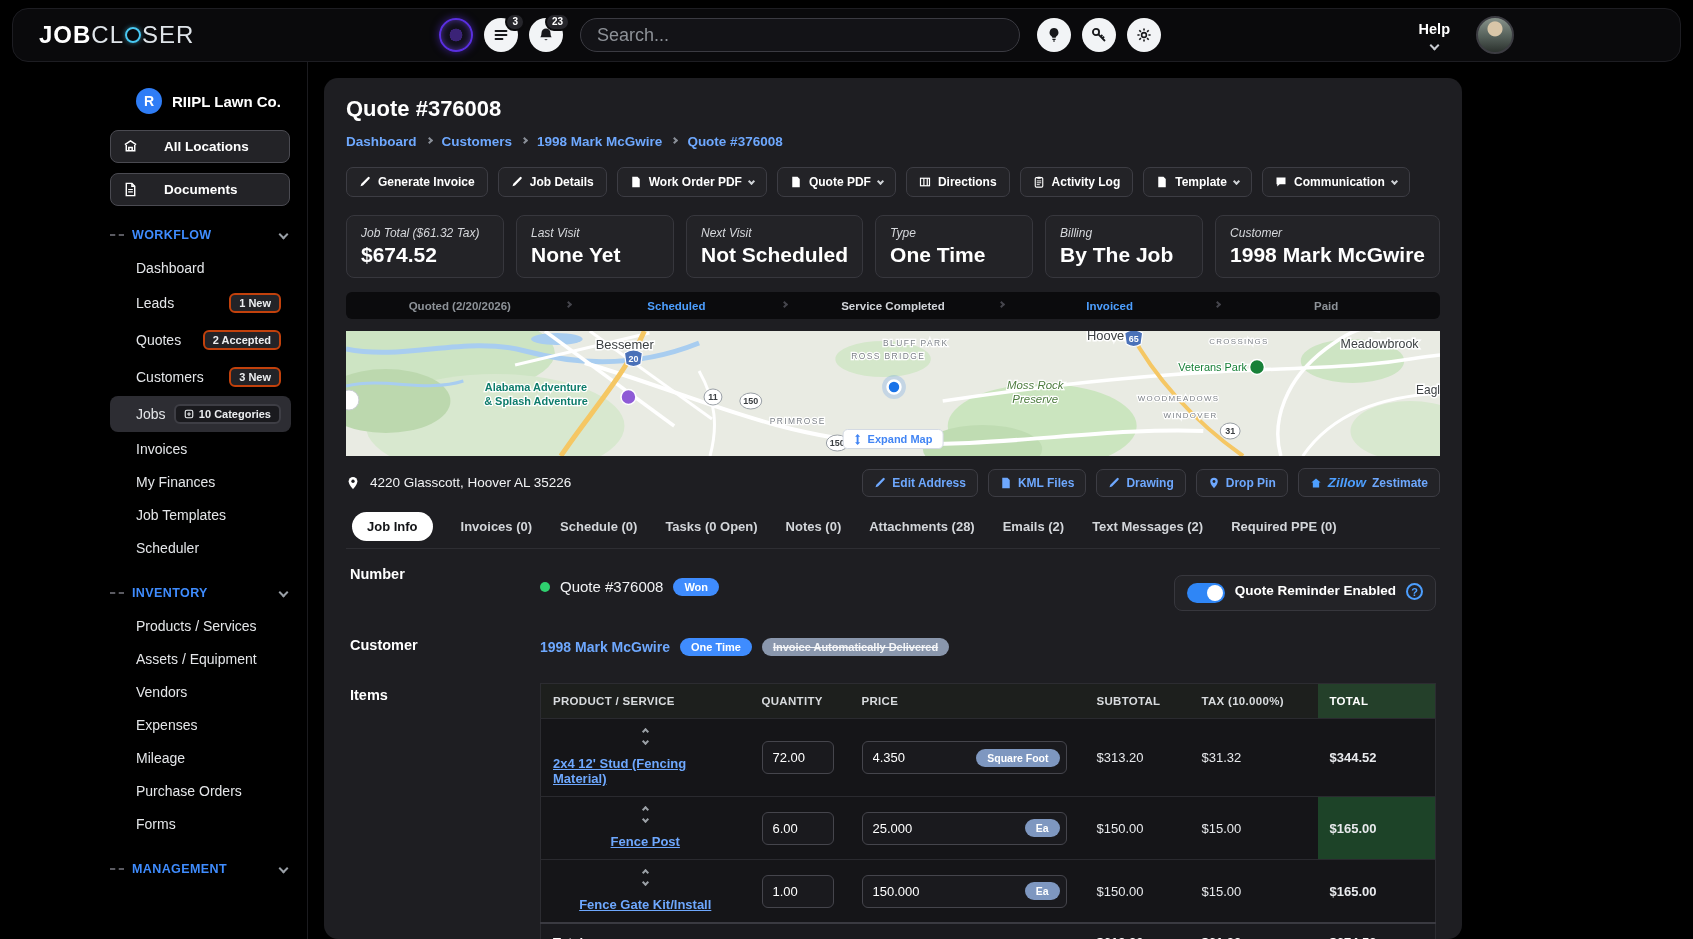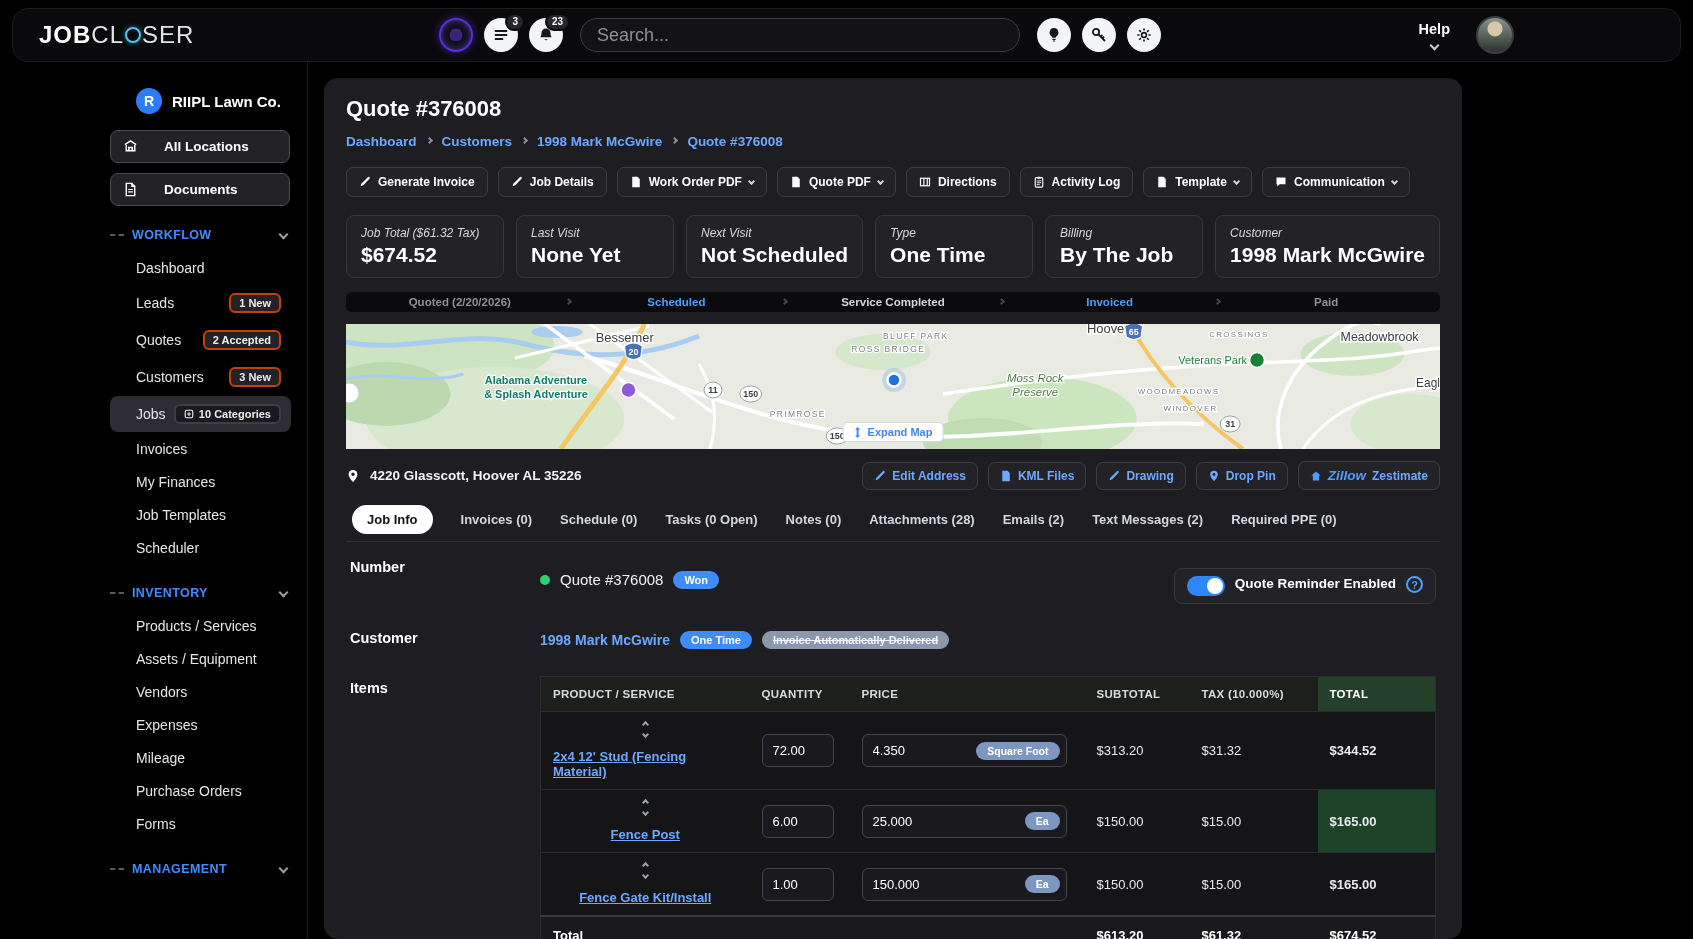--- a/index.html
+++ b/index.html
@@ -70,36 +70,36 @@
   .toolbar{display:flex;gap:10px;margin-top:18px;}
   .tbtn{display:flex;align-items:center;gap:7px;background:#232327;border:1px solid #3d3d44;border-radius:7px;color:#fff;font-size:12px;font-weight:bold;padding:7px 12px;white-space:nowrap;}
   .tbtn svg{width:12px;height:12px;flex:none;}
   .tbtn .chev{color:#cfd2d6;margin-top:-2px;}
 
   .stats{display:flex;gap:12px;margin-top:18px;}
   .stat{flex:1;background:#232327;border:1px solid #37373d;border-radius:8px;padding:10px 14px;}
   .stat-label{font-size:12px;font-style:italic;color:#d6d8dc;}
   .stat-value{font-size:21px;font-weight:800;color:#fff;margin-top:3px;white-space:nowrap;}
 
-  .pipeline{display:flex;align-items:center;margin-top:14px;background:#0b0b0d;border-radius:6px;height:20px;padding:0 8px;}
+  .pipeline{display:flex;align-items:center;margin-top:14px;background:#0b0b0d;border-radius:6px;height:27px;padding:0 8px;}
   .pstep{flex:1;text-align:center;font-size:11.5px;font-weight:bold;}
   .pstep.muted{color:#8d9298;}
   .pstep.active{color:#4d9fff;}
   .pstep.normal{color:#d2d5da;}
   .pipeline .chev{color:#45454c;margin-top:-2px;}
 
   .map-wrap{position:relative;margin-top:12px;height:125px;overflow:hidden;background:#e9ebe3;}
   .map-wrap svg.map{display:block;width:100%;height:125px;}
   .expand-btn{position:absolute;bottom:7px;left:50%;transform:translateX(-50%);background:#fff;border:1px solid #d4dae3;border-radius:5px;
     color:#4285f4;font-size:11px;font-weight:bold;padding:3px 10px;display:flex;align-items:center;gap:6px;}
   .expand-btn svg{width:8px;height:11px;}
 
   .addr-row{display:flex;align-items:center;gap:10px;margin-top:12px;}
   .addr-row > svg{width:14px;height:14px;color:#fff;flex:none;}
-  .addr-text{font-size:13.5px;font-weight:bold;color:#f2f3f5;}
+  .addr-text{font-size:13.5px;font-weight:normal;color:#f2f3f5;}
   .addr-btns{margin-left:auto;display:flex;gap:10px;align-items:center;}
   .abtn{display:flex;align-items:center;gap:6px;background:#232327;border:1px solid #3d3d44;border-radius:7px;color:#6ea8fe;font-size:12px;font-weight:bold;padding:6px 11px;}
   .abtn svg{width:12px;height:12px;}
   .zillow-brand{color:#4d9fff;font-weight:800;font-size:13.5px;font-style:italic;}
   .zillow-label{color:#6ea8fe;}
 
   .tabs{display:flex;align-items:center;gap:28px;margin-top:18px;border-bottom:1px solid #2e2e33;padding:2px 6px 12px;}
   .tab{font-size:13px;font-weight:bold;color:#d3d6da;cursor:pointer;white-space:nowrap;}
   .tab.active{background:#fff;color:#121316;padding:7px 15px;border-radius:18px;margin:-5px 0;}
 

